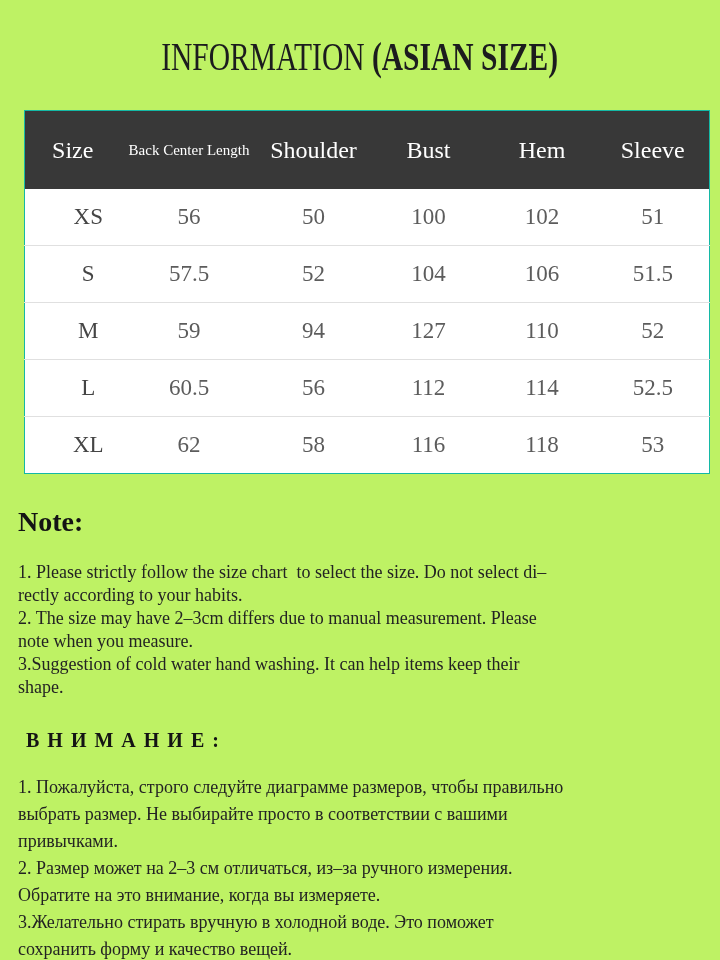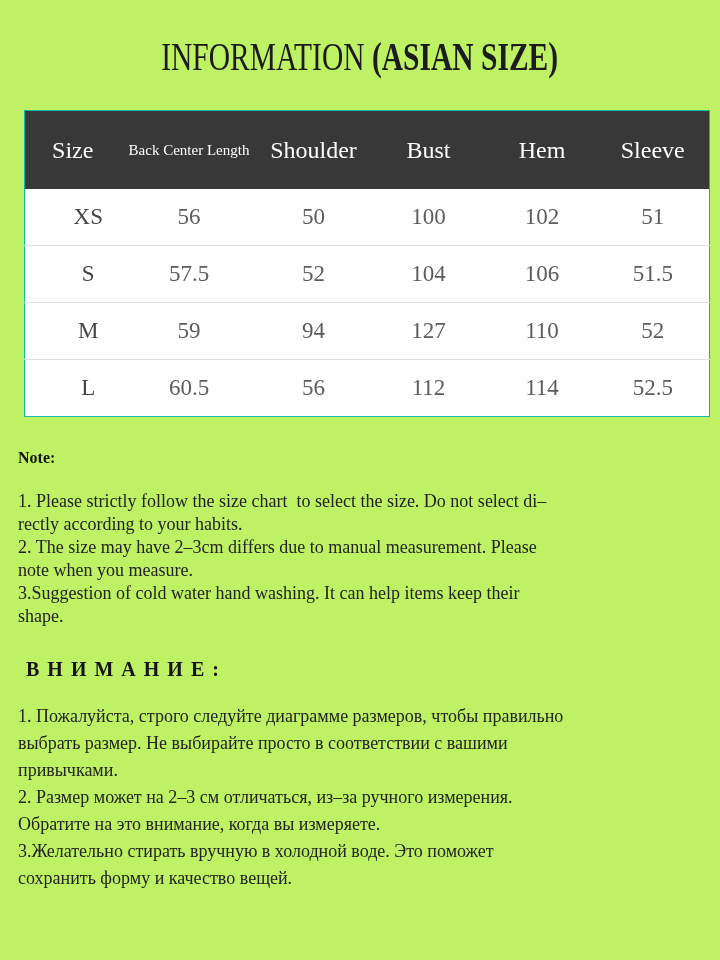--- a/index.html
+++ b/index.html
@@ -64,21 +64,21 @@
     font-size: 23px;
     color: #5c5c5c;
     border-bottom: 1px solid #e0e0e0;
     background: #ffffff;
   }
   table.size-table tbody tr:last-child td { border-bottom: none; }
   table.size-table tbody td.size-cell { color: #454545; padding-left: 32px; }
 
   .note-heading {
     margin: 32px 18px 0 18px;
-    font-size: 16px;
+    font-size: 28px;
     font-weight: 600;
     color: #141414;
   }
   .note-body {
     margin: 23px 12px 0 18px;
     font-size: 18px;
     line-height: 23px;
     color: #232323;
     white-space: pre-wrap;
   }
@@ -153,20 +153,28 @@
         <td>52</td>
       </tr>
       <tr>
         <td class="size-cell">L</td>
         <td>60.5</td>
         <td>56</td>
         <td>112</td>
         <td>114</td>
         <td>52.5</td>
       </tr>
+      <tr>
+        <td class="size-cell">XL</td>
+        <td>62</td>
+        <td>58</td>
+        <td>116</td>
+        <td>118</td>
+        <td>53</td>
+      </tr>
     </tbody>
   </table>
 
   <div class="note-heading">Note:</div>
   <div class="note-body">1. Please strictly follow the size chart  to select the size. Do not select di–
 rectly according to your habits.
 2. The size may have 2–3cm differs due to manual measurement. Please
 note when you measure.
 3.Suggestion of cold water hand washing. It can help items keep their
 shape.</div>

